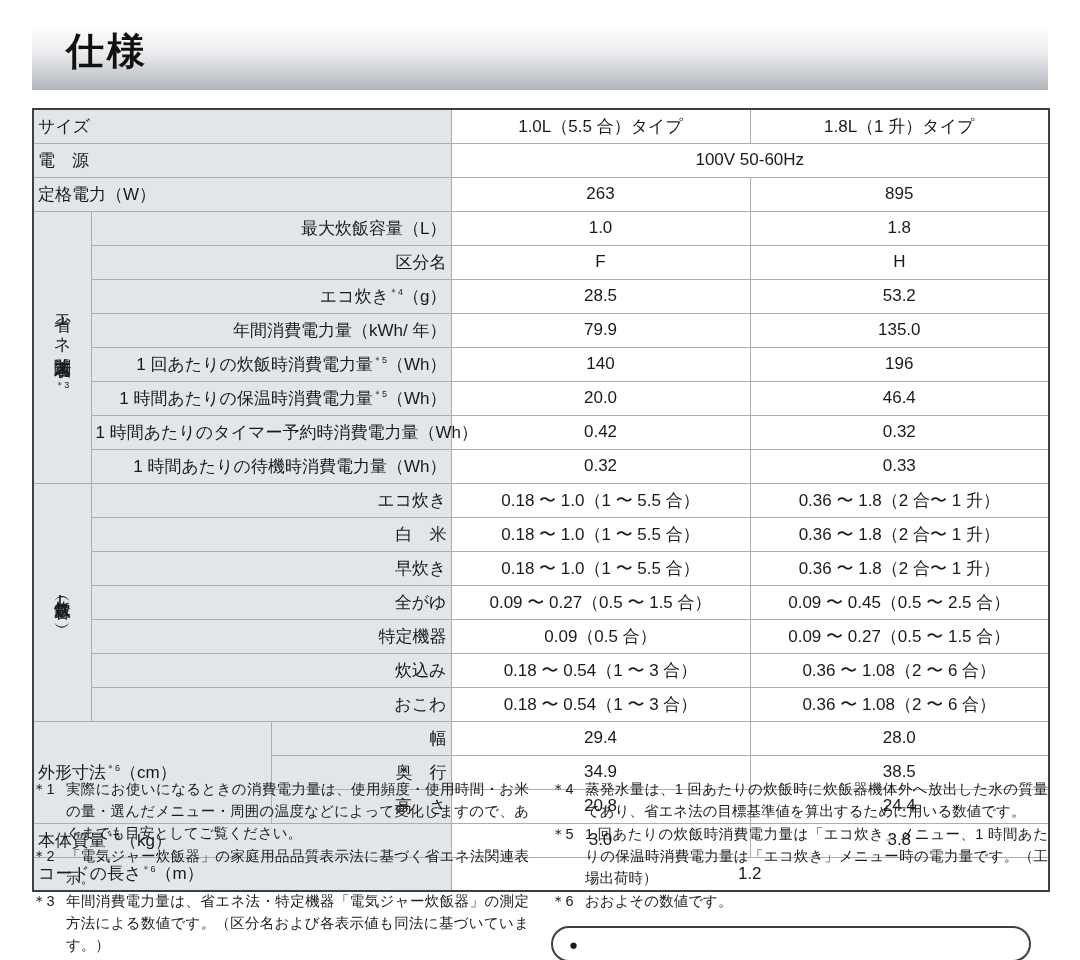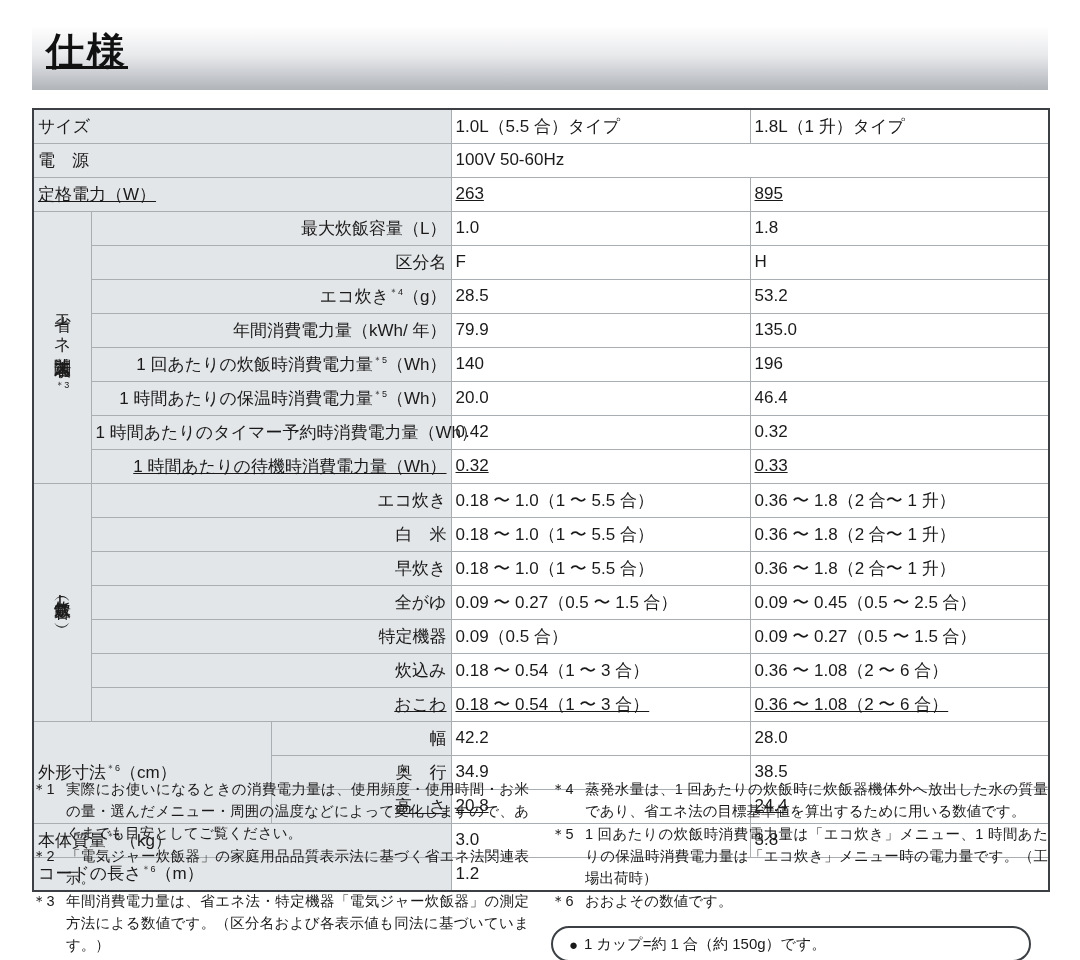--- a/index.html
+++ b/index.html
@@ -17,23 +17,22 @@
     position: absolute;
     left: 32px; top: 12px;
     width: 1016px; height: 78px;
     background: linear-gradient(to bottom, #ffffff 0%, #ffffff 18%, #e9eaec 55%, #c3c6cb 85%, #b0b4b9 100%);
     display: flex; align-items: center;
   }
   #page-header .title {
     font-size: 38px;
     font-weight: bold;
     letter-spacing: 3px;
-    margin-left: 14px;
+    margin-left: 34px;
     color: #111111;
-    text-decoration: underline;
   }
 
   
   #spec-table {
     position: absolute;
     left: 32px; top: 108px;
     width: 1016px;
     border-collapse: collapse;
     table-layout: fixed;
     border: 2px solid #3c4044;
@@ -49,21 +48,21 @@
   td.lbl {
     background: #e3e6e8;
     text-align: left;
     padding-left: 10px;
     white-space: nowrap;
   }
   td.lbl-center { text-align: right; padding-left: 12px; }
   
   td.val {
     background: #ffffff;
-    text-align: left;
+    text-align: center;
     white-space: nowrap;
   }
   
   td.vgroup {
     background: #e3e6e8;
     width: 58px;
     text-align: center;
     padding: 0;
   }
   .vtext {
@@ -79,21 +78,21 @@
     display: block;
     font-size: 9px;
     line-height: 1.25;
     margin-top: 3px;
     text-align: center;
   }
   sup.fn { font-size: 9px; vertical-align: super; letter-spacing: 0; }
 
   
   tr.grp-top > td { border-top: 2px solid #4a4e52; }
-  tr.grp-bot > td { border-bottom: 2px solid #4a4e52; text-decoration: underline; }
+  tr.grp-bot > td { border-bottom: 2px solid #4a4e52; }
 
   
   #footnotes {
     position: absolute;
     left: 32px; top: 778px;
     width: 1016px;
     display: flex;
     gap: 22px;
   }
   .fn-col { width: 497px; }
@@ -237,21 +236,21 @@
     </tr>
     <tr class="grp-bot">
       <td class="lbl lbl-center" colspan="2">おこわ</td>
       <td class="val">0.18 〜 0.54（1 〜 3 合）</td>
       <td class="val">0.36 〜 1.08（2 〜 6 合）</td>
     </tr>
 
     <tr class="grp-top">
       <td class="lbl" colspan="2" rowspan="3"><span>外形寸法</span><sup class="fn">＊6</sup><span>（cm）</span></td>
       <td class="lbl lbl-center">幅</td>
-      <td class="val">42.2</td>
+      <td class="val">29.4</td>
       <td class="val">28.0</td>
     </tr>
     <tr>
       <td class="lbl lbl-center">奥　行</td>
       <td class="val">34.9</td>
       <td class="val">38.5</td>
     </tr>
     <tr class="grp-bot">
       <td class="lbl lbl-center">高　さ</td>
       <td class="val">20.8</td>
@@ -296,16 +295,15 @@
       <span class="fn-mark">＊5</span>
       <span class="fn-body">1 回あたりの炊飯時消費電力量は「エコ炊き」メニュー、1 時間あたりの保温時消費電力量は「エコ炊き」メニュー時の電力量です。（工場出荷時）</span>
     </div>
     <div class="fn-item">
       <span class="fn-mark">＊6</span>
       <span class="fn-body">おおよその数値です。</span>
     </div>
 
     <div id="cup-note">
       <span class="bullet">●</span>
-      <span>1 カップ=約 1 合（約 150g）です。</span>
     </div>
   </div>
 </div>
 
 </body></html>

